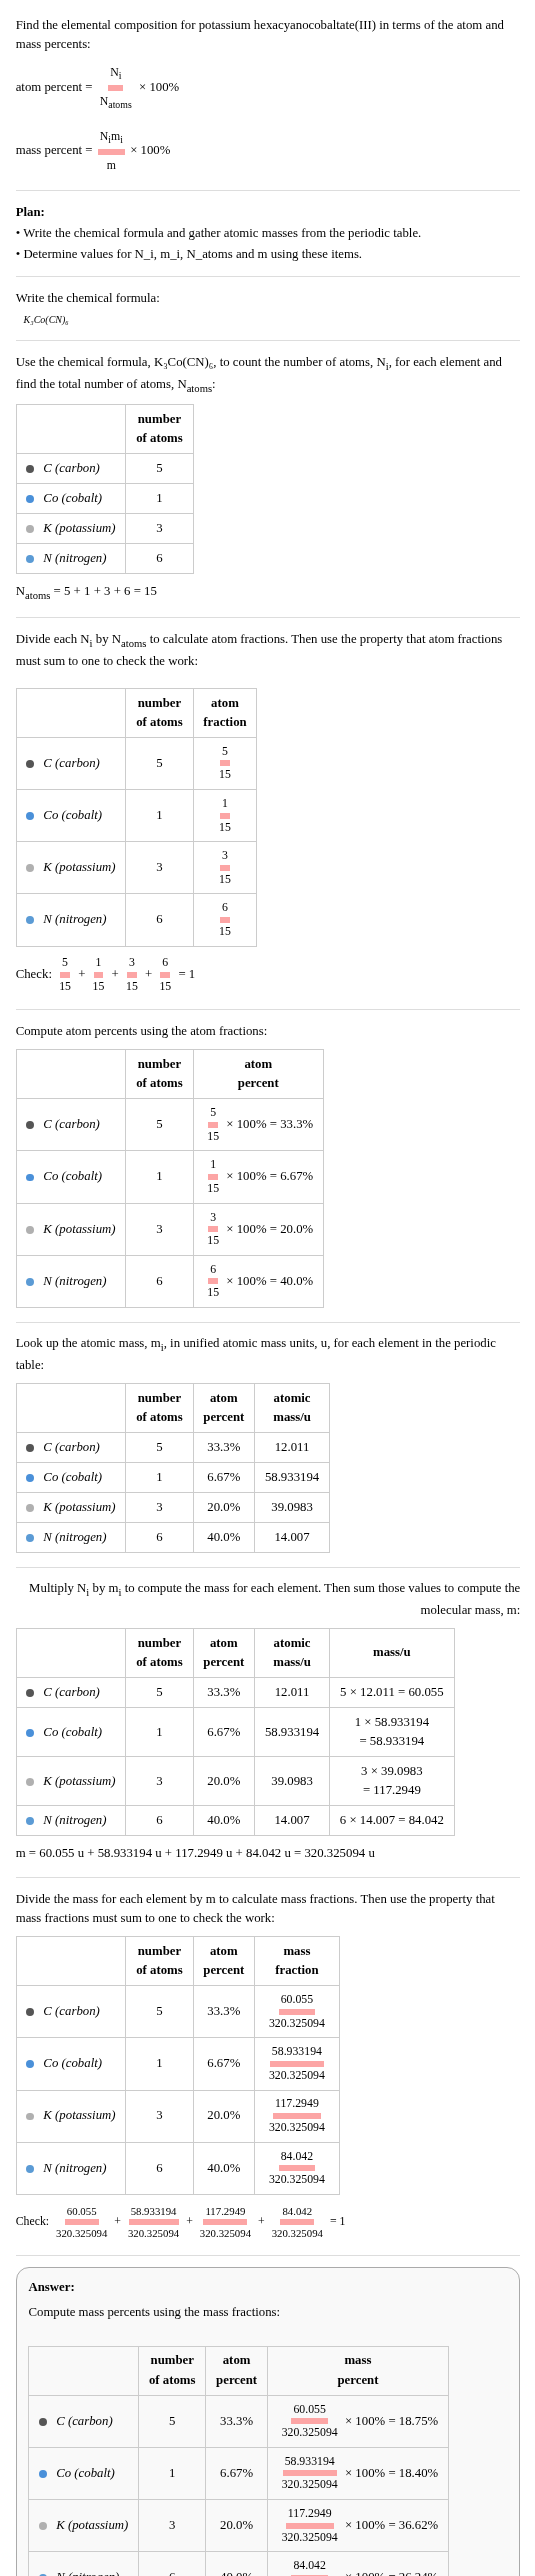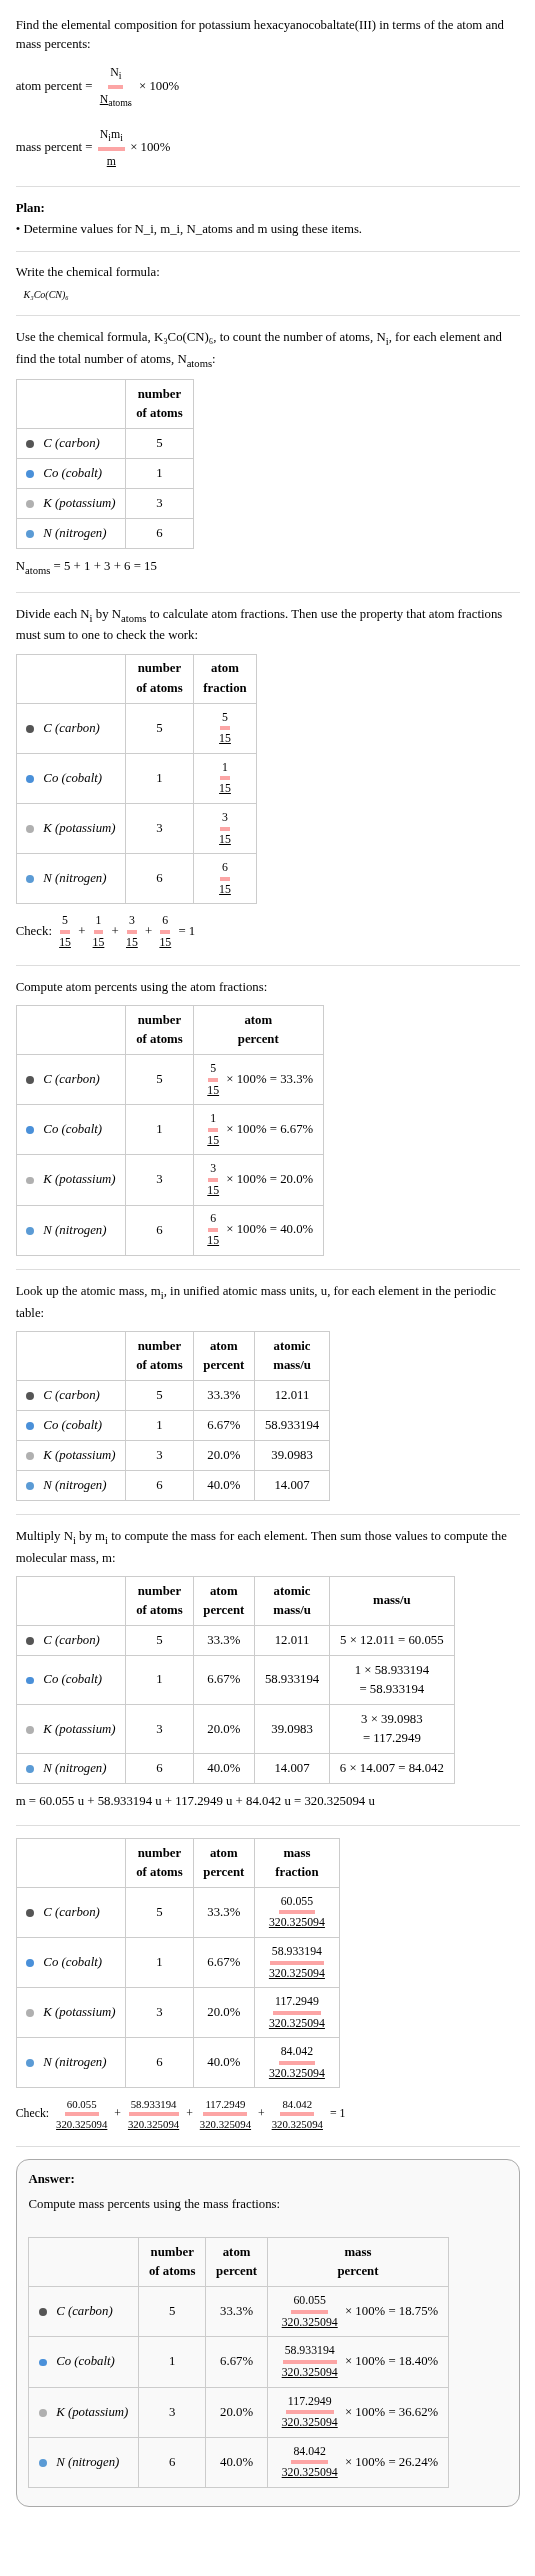--- a/index.html
+++ b/index.html
@@ -19,28 +19,27 @@
     }
     .fraction {
       display: inline-flex;
       flex-direction: column;
       align-items: center;
       vertical-align: middle;
       margin: 0 2px;
       font-size: 11.8px;
     }
     .fraction .numer {
-      border-bottom: 4px solid #fca5a5;
+      border-bottom: 6px solid #fca5a5;
       padding: 0 2px;
       text-align: center;
     }
     .fraction .denom {
       padding: 0 2px;
       text-align: left;
-      text-decoration: underline;
     }
     .section {
       margin-bottom: 13.7px;
     }
     .plan-section {
       margin-bottom: 11.8px;
     }
     .plan-section p {
       margin-bottom: 2px;
     }
@@ -112,20 +111,21 @@
           <span class="numer">N<sub>i</sub>m<sub>i</sub></span>
           <span class="denom">m</span>
         </span> × 100%
     </div>
   </div>
 
   <hr class="divider">
 
   <div class="section plan-section">
     <p style="font-weight:bold;">Plan:</p>
+    <p>• <span>Write the chemical formula and gather atomic masses from the periodic table.</span></p>
     <p>• <span>Determine values for N_i, m_i, N_atoms and m using these items.</span></p>
   </div>
 
   <hr class="divider">
 
   <div class="section">
     <p style="margin-bottom:3.9px;">Write the chemical formula:</p>
     <p style="font-style:italic; font-size:10px; margin-left:7.8px;">K₃Co(CN)₆</p>
   </div>
 
@@ -158,21 +158,21 @@
         <td>6</td>
       </tr>
     </tbody>
       </table>
     <p class="check-line">N<sub>atoms</sub> = 5 + 1 + 3 + 6 = 15</p>
   </div>
 
   <hr class="divider">
 
   <div class="section">
-    <p style="margin-bottom:8px;">
+    <p style="margin-bottom:17px;">
       Divide each N<sub>i</sub> by N<sub>atoms</sub> to calculate atom fractions. Then use the property that atom fractions must sum to one to check the work:
     </p>
     <table>
       <tbody>
           <tr>
         <th></th>
         <th>number<br>of atoms</th>
         <th>atom<br>fraction</th>
       </tr>
       <tr>
@@ -311,21 +311,21 @@
         <td>40.0%</td>
         <td>14.007</td>
       </tr>
     </tbody>
       </table>
   </div>
 
   <hr class="divider">
 
   <div class="section">
-    <p style="margin-bottom:7px;">
+    <p style="margin-bottom:7px;text-align:right;">
       Multiply N<sub>i</sub> by m<sub>i</sub> to compute the mass for each element. Then sum those values to compute the molecular mass, m:
     </p>
     <table>
       <tbody>
           <tr>
         <th></th>
         <th>number<br>of atoms</th>
         <th>atom<br>percent</th>
         <th>atomic<br>mass/u</th>
         <th>mass/u</th>
@@ -361,20 +361,23 @@
     </tbody>
       </table>
     <p class="check-line">
       m = 60.055 u + 58.933194 u + 117.2949 u + 84.042 u = 320.325094 u
     </p>
   </div>
 
   <hr class="divider">
 
   <div class="section">
+    <p style="margin-bottom:5.9px;">
+      Divide the mass for each element by m to calculate mass fractions. Then use the property that mass fractions must sum to one to check the work:
+    </p>
     <table>
       <tbody>
           <tr>
         <th></th>
         <th>number<br>of atoms</th>
         <th>atom<br>percent</th>
         <th>mass<br>fraction</th>
       </tr>
       <tr>
         <td><span class="bullet-dot dot-c"></span> C (carbon)</td>

